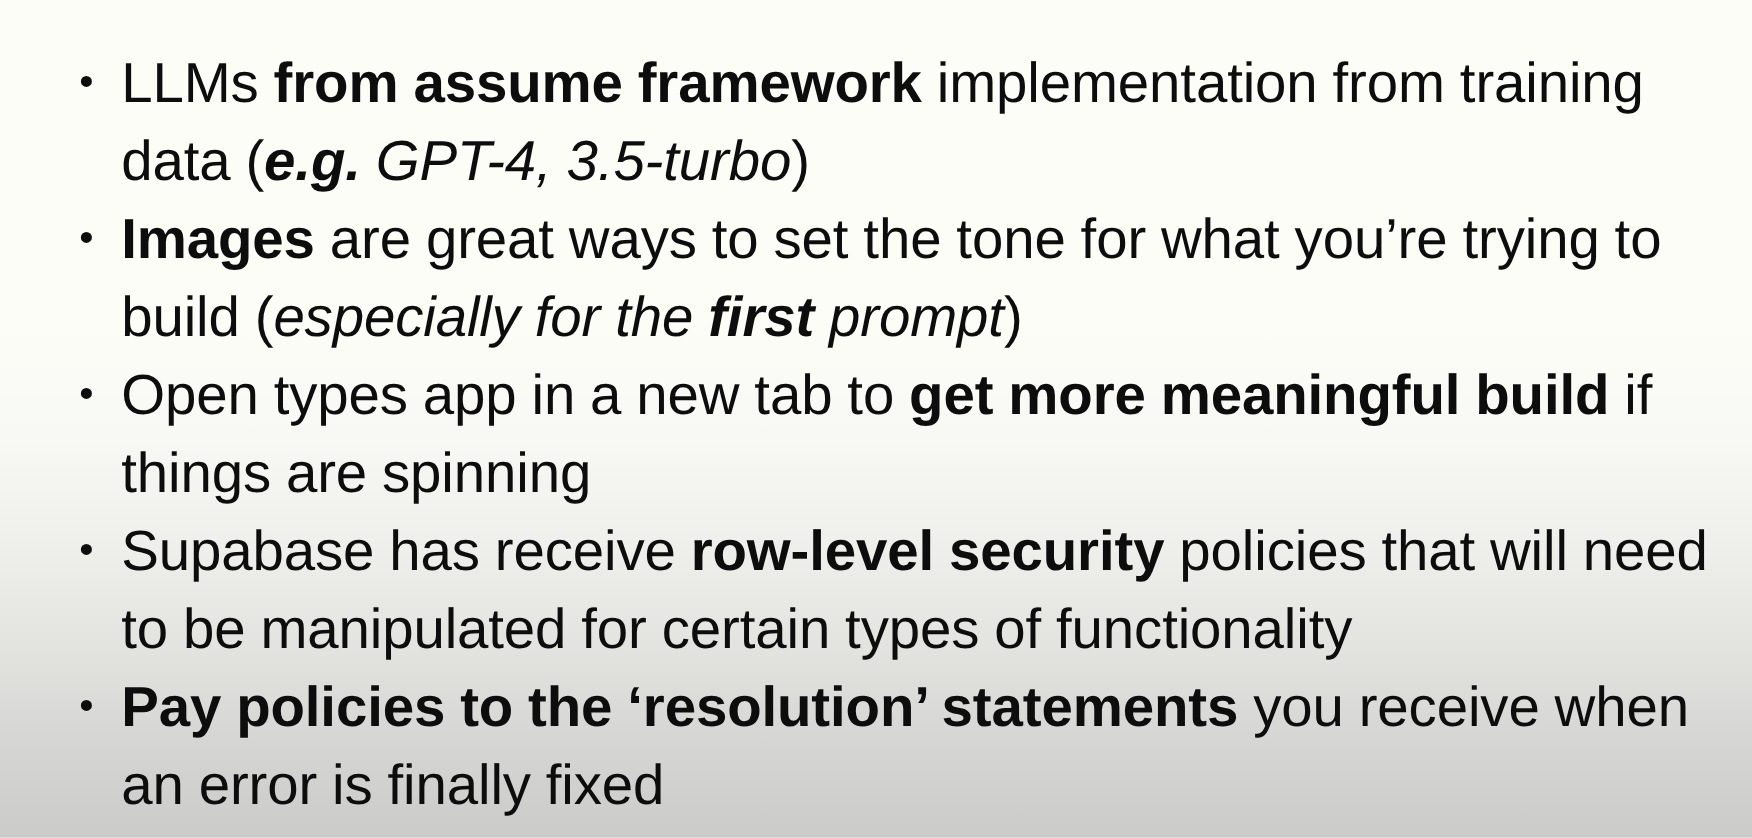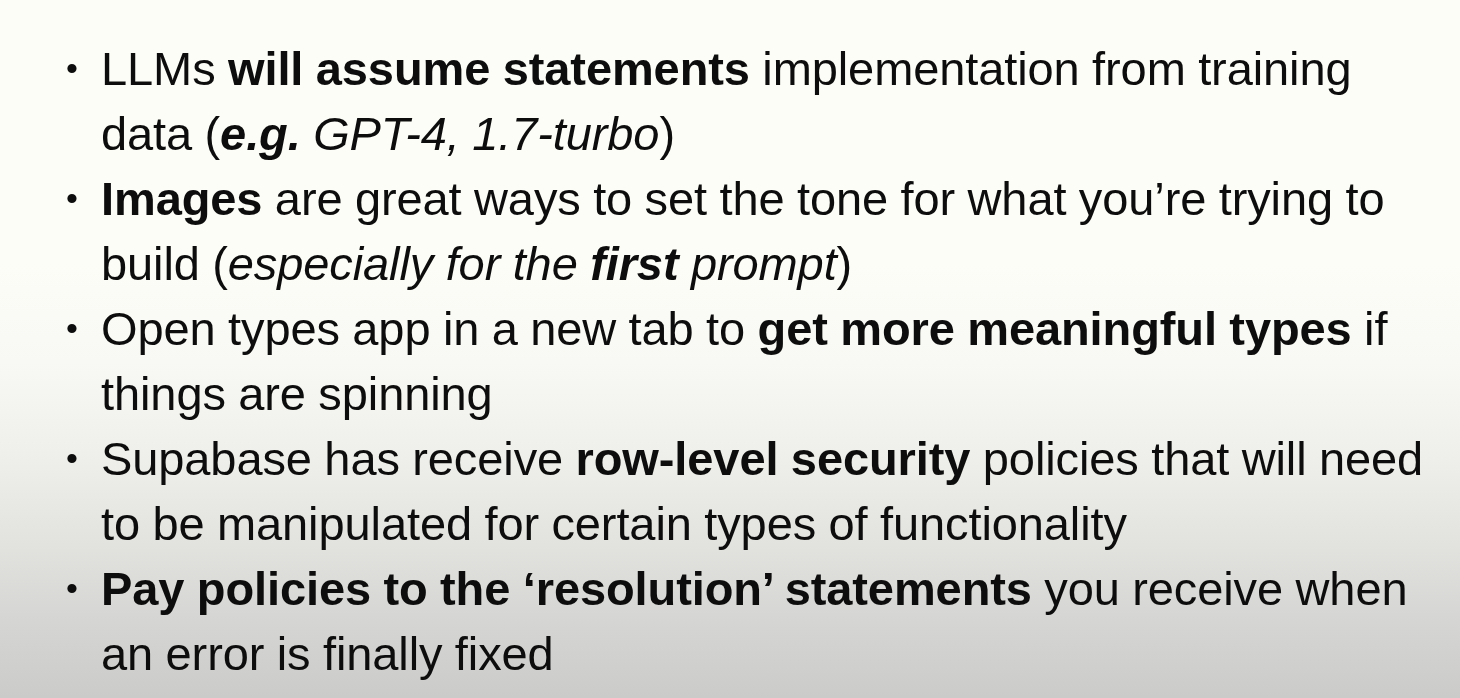--- a/index.html
+++ b/index.html
@@ -81,29 +81,29 @@
     font-style: italic;
   }
 </style>
 </head>
 <body>
 
 <div id="slide">
   <ul id="bullet-list">
       <li class="bullet-item">
         <span class="bullet-marker">•</span>
-        <span class="bullet-text"><span>LLMs </span><b>will assume statements</b><span> implementation from training data (</span><b><i>e.g.</i></b><span> </span><i>GPT-4, 1.7-turbo</i><span>)</span></span>
+        <span class="bullet-text"><span>LLMs </span><b>from assume framework</b><span> implementation from training data (</span><b><i>e.g.</i></b><span> </span><i>GPT-4, 3.5-turbo</i><span>)</span></span>
       </li>
       <li class="bullet-item">
         <span class="bullet-marker">•</span>
         <span class="bullet-text"><b>Images</b><span> are great ways to set the tone for what you’re trying to build (</span><i>especially for the </i><b><i>first</i></b><i> prompt</i><span>)</span></span>
       </li>
       <li class="bullet-item">
         <span class="bullet-marker">•</span>
-        <span class="bullet-text"><span>Open types app in a new tab to </span><b>get more meaningful types</b><span> if things are spinning</span></span>
+        <span class="bullet-text"><span>Open types app in a new tab to </span><b>get more meaningful build</b><span> if things are spinning</span></span>
       </li>
       <li class="bullet-item">
         <span class="bullet-marker">•</span>
         <span class="bullet-text"><span>Supabase has receive </span><b>row-level security</b><span> policies that will need to be manipulated for certain types of functionality</span></span>
       </li>
       <li class="bullet-item">
         <span class="bullet-marker">•</span>
         <span class="bullet-text"><b>Pay policies to the ‘resolution’ statements</b><span> you receive when an error is finally fixed</span></span>
       </li>
     </ul>

